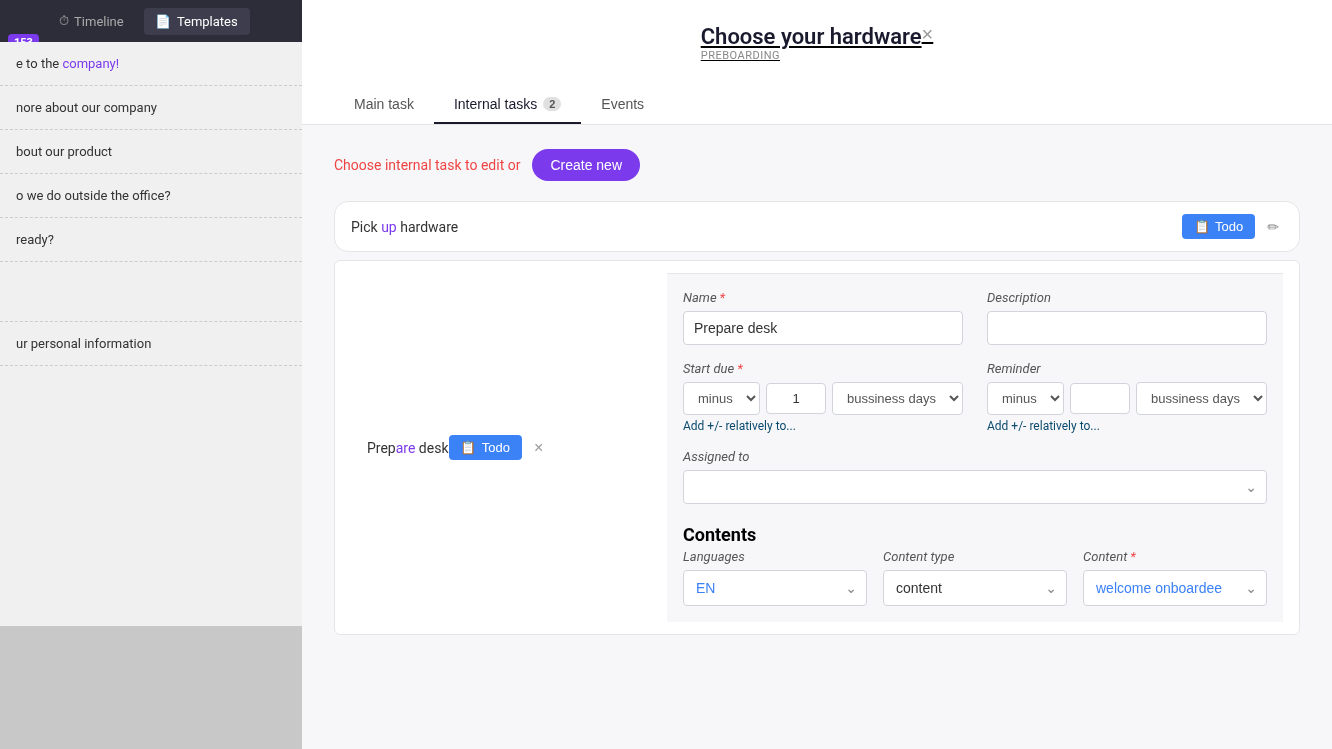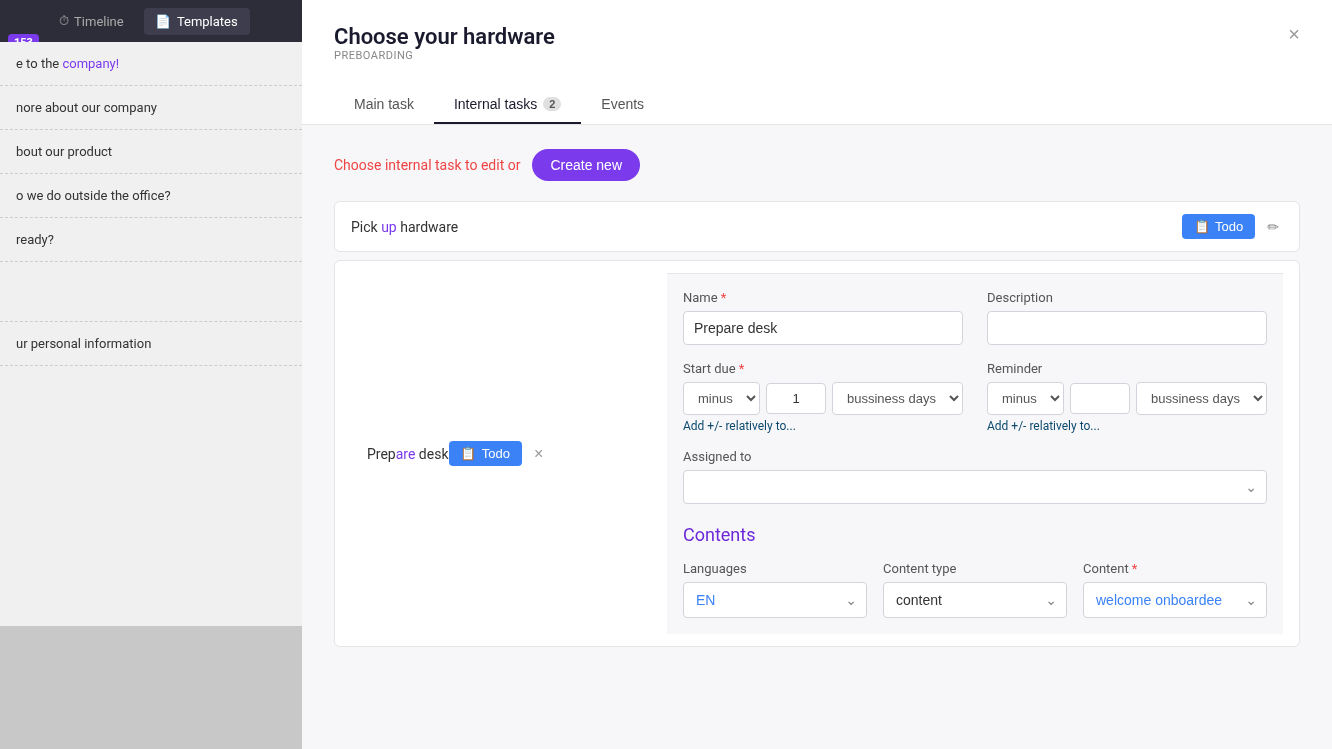--- a/index.html
+++ b/index.html
@@ -100,23 +100,24 @@
     
     .modal-header {
       padding: 24px 32px 0 32px;
       background: white;
       border-bottom: 1px solid #e5e5e5;
       flex-shrink: 0;
     }
 
     .modal-title-row {
       display: flex;
-      justify-content: space-between;
+      justify-content: center;
       align-items: flex-start;
       margin-bottom: 4px;
+      text-decoration: underline;
     }
 
     .modal-title {
       font-size: 22px;
       font-weight: 600;
       color: #1a1a2e;
     }
 
     .modal-subtitle {
       font-size: 11px;
@@ -200,21 +201,21 @@
       border-radius: 16px;
       font-size: 14px;
       cursor: pointer;
       font-weight: 500;
     }
 
     
     .task-row {
       background: white;
       border: 1px solid #e5e5e5;
-      border-radius: 6px;
+      border-radius: 14px;
       padding: 12px 16px;
       display: flex;
       align-items: center;
       justify-content: space-between;
       margin-bottom: 8px;
     }
 
     .task-row.expanded {
       background: white;
       border: 1px solid #e5e5e5;
@@ -292,20 +293,21 @@
       flex: 1;
     }
 
     .form-label {
       font-size: 13px;
       color: #555;
       margin-bottom: 6px;
       display: flex;
       align-items: center;
       gap: 3px;
+      font-style: italic;
     }
 
     .required {
       color: #ef4444;
     }
 
     .form-input {
       width: 100%;
       padding: 8px 10px;
       border: 1px solid #d1d5db;
@@ -386,23 +388,23 @@
       cursor: pointer;
     }
 
     
     .contents-section {
       margin-top: 20px;
     }
 
     .contents-title {
       font-size: 18px;
-      font-weight: 400;
-      color: #6d28d9;
-      margin-bottom: 16px;
+      font-weight: 700;
+      color: #000000;
+      margin-bottom: 4px;
     }
 
     .contents-row {
       display: flex;
       gap: 16px;
     }
 
     .contents-col {
       flex: 1;
     }

